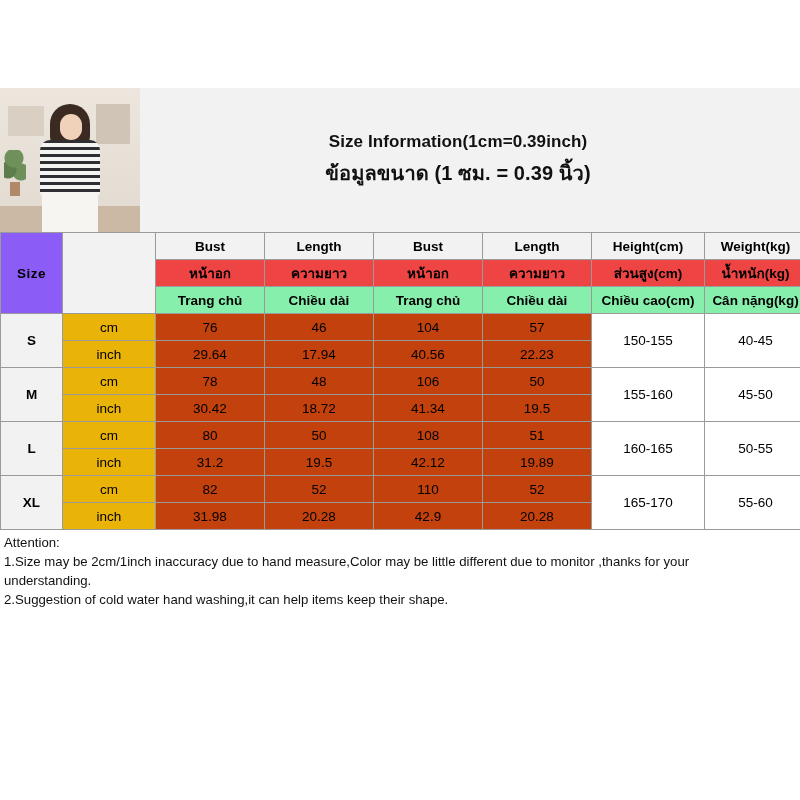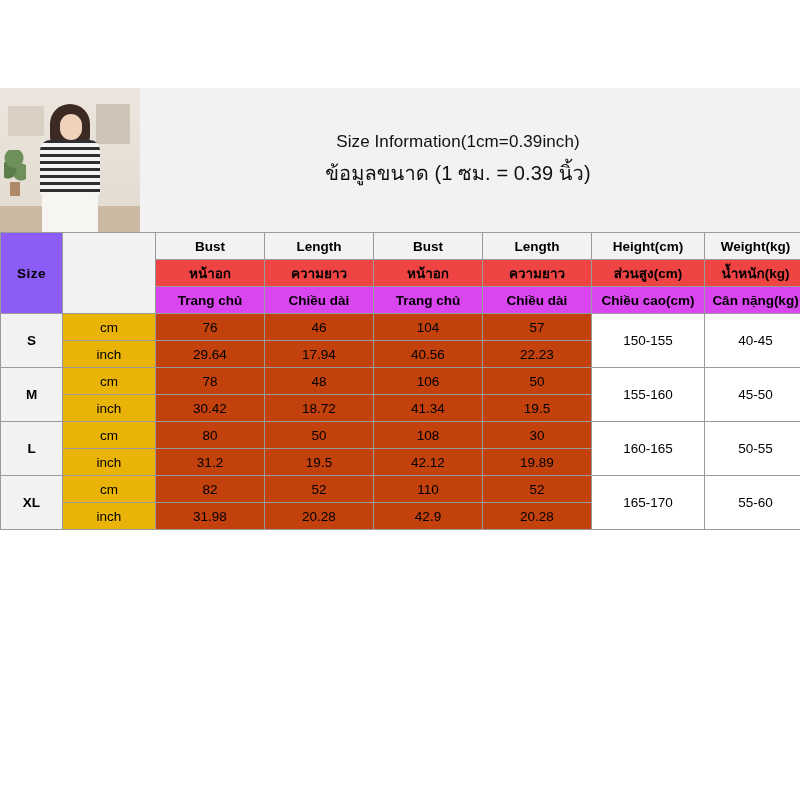--- a/index.html
+++ b/index.html
@@ -103,21 +103,21 @@
   .title-cell {
     flex: 1;
     display: flex;
     flex-direction: column;
     align-items: center;
     justify-content: center;
     gap: 5px;
     padding-right: 24px;
   }
   .title-line {
-    font-weight: normal;
+    font-weight: bold;
     font-size: 17px;
     letter-spacing: 0.1px;
     color: #111;
   }
   .title-line.thai {
     font-size: 20px;
   }
   .title-line.viet {
     font-size: 16px;
   }
@@ -145,21 +145,21 @@
     background: #f2f2f2;
     font-weight: bold;
     font-size: 13.5px;
   }
   .hdr-sub {
     background: #ef4444;
     font-weight: bold;
     font-size: 13px;
   }
   .hdr-sub2 {
-    background: #d946ef;
+    background: #86efac;
     font-weight: bold;
     font-size: 13px;
   }
   .size-label {
     background: #f2f2f2;
     font-weight: bold;
     font-size: 15px;
   }
   .size-word {
     background: #8b5cf6;
@@ -295,21 +295,21 @@
         <td class="val">41.34</td>
         <td class="val">19.5</td>
       </tr>
 
       <tr class="row-tall">
         <td class="size-label" rowspan="2">L</td>
         <td class="unit-cell">cm</td>
         <td class="val">80</td>
         <td class="val">50</td>
         <td class="val">108</td>
-        <td class="val">30</td>
+        <td class="val">51</td>
         <td class="hw" rowspan="2">160-165</td>
         <td class="hw" rowspan="2">50-55</td>
       </tr>
       <tr class="row-tall">
         <td class="unit-cell">inch</td>
         <td class="val">31.2</td>
         <td class="val">19.5</td>
         <td class="val">42.12</td>
         <td class="val">19.89</td>
       </tr>
@@ -327,14 +327,20 @@
       <tr class="row-tall">
         <td class="unit-cell">inch</td>
         <td class="val">31.98</td>
         <td class="val">20.28</td>
         <td class="val">42.9</td>
         <td class="val">20.28</td>
       </tr>
     </tbody>
   </table>
 
+  <div class="attention">
+    <p>Attention:</p>
+    <p>1.Size may be 2cm/1inch inaccuracy due to hand measure,Color may be little different due to monitor ,thanks for your</p>
+    <p>understanding.</p>
+    <p>2.Suggestion of cold water hand washing,it can help items keep their shape.</p>
+  </div>
 
 </div>
 
 </body></html>

